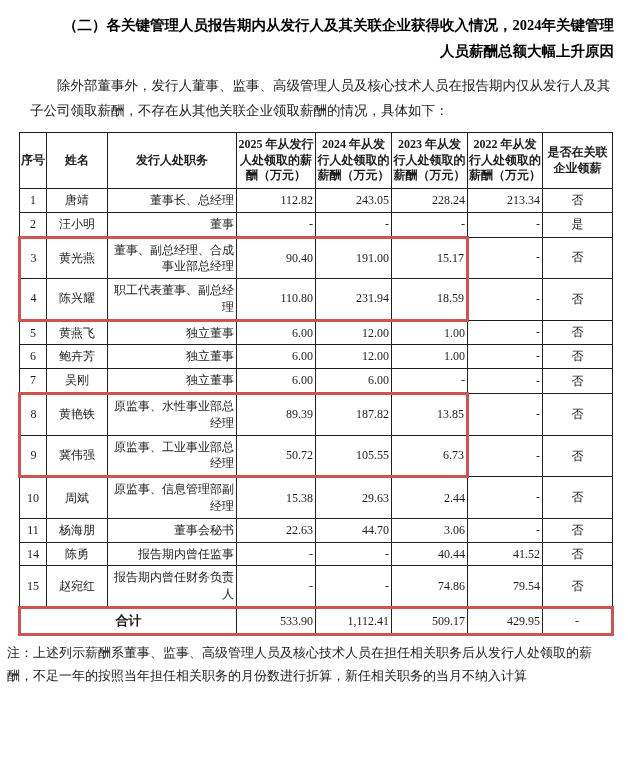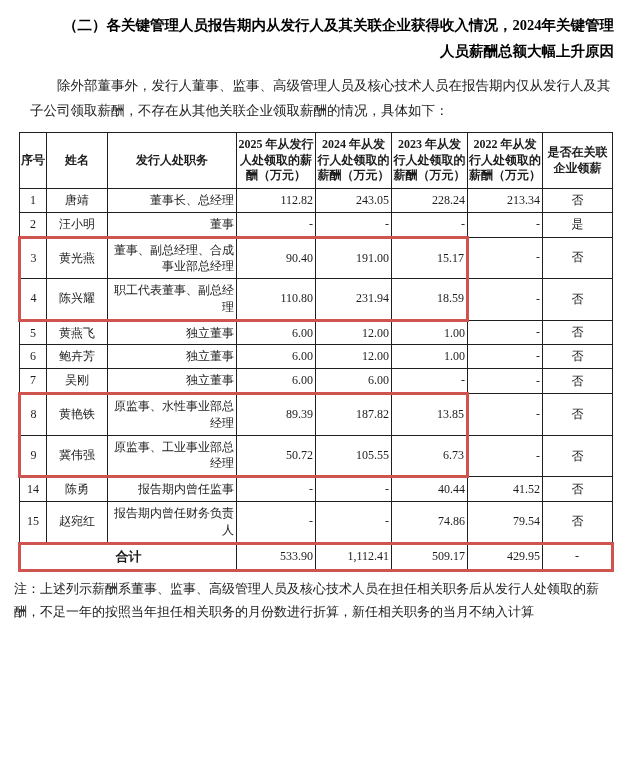--- a/index.html
+++ b/index.html
@@ -62,21 +62,21 @@
   tr.total-row td.label{
     font-weight:bold;text-align:center;font-size:13px;
   }
   .hl-t{border-top:3px solid var(--red) !important;}
   .hl-b{border-bottom:3px solid var(--red) !important;}
   .hl-l{border-left:3px solid var(--red) !important;}
   .hl-r{border-right:3px solid var(--red) !important;}
   .note{
     font-size:13px;
     line-height:1.75;
-    margin:6px 14px 0 14px;
+    margin:6px 14px 0 7px;
   }
 </style>
 </head>
 <body>
 
 <div class="heading">（二）各关键管理人员报告期内从发行人及其关联企业获得收入情况，2024年关键管理人员薪酬总额大幅上升原因</div>
 
 <div class="intro">除外部董事外，发行人董事、监事、高级管理人员及核心技术人员在报告期内仅从发行人及其子公司领取薪酬，不存在从其他关联企业领取薪酬的情况，具体如下：</div>
 
 <table class="comp">
@@ -187,20 +187,40 @@
         <td class="ctr hl-b hl-l">9</td>
         <td class="ctr hl-b">冀伟强</td>
         <td class="pos hl-b">原监事、工业事业部总经理</td>
         <td class="num hl-b">50.72</td>
         <td class="num hl-b">105.55</td>
         <td class="num hl-b hl-r">6.73</td>
         <td class="num">-</td>
         <td class="ctr">否</td>
       </tr>
       <tr>
+        <td class="ctr">10</td>
+        <td class="ctr">周斌</td>
+        <td class="pos">原监事、信息管理部副经理</td>
+        <td class="num">15.38</td>
+        <td class="num">29.63</td>
+        <td class="num">2.44</td>
+        <td class="num">-</td>
+        <td class="ctr">否</td>
+      </tr>
+      <tr>
+        <td class="ctr">11</td>
+        <td class="ctr">杨海朋</td>
+        <td class="pos">董事会秘书</td>
+        <td class="num">22.63</td>
+        <td class="num">44.70</td>
+        <td class="num">3.06</td>
+        <td class="num">-</td>
+        <td class="ctr">否</td>
+      </tr>
+      <tr>
         <td class="ctr">14</td>
         <td class="ctr">陈勇</td>
         <td class="pos">报告期内曾任监事</td>
         <td class="num">-</td>
         <td class="num">-</td>
         <td class="num">40.44</td>
         <td class="num">41.52</td>
         <td class="ctr">否</td>
       </tr>
       <tr>

